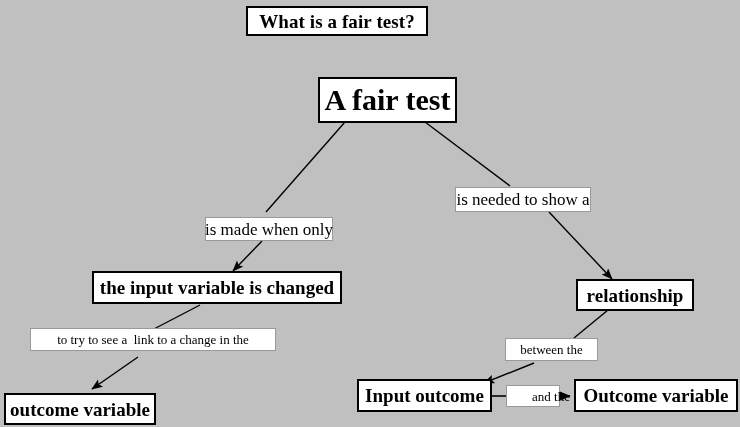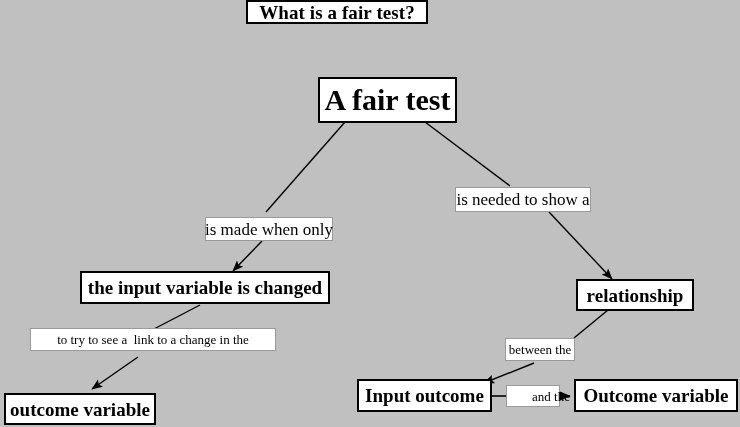--- a/index.html
+++ b/index.html
@@ -84,35 +84,35 @@
 
     <line x1="608" y1="310" x2="574" y2="338" stroke="#000000" stroke-width="1.4"></line>
 
     <line x1="534" y1="363" x2="484" y2="383" stroke="#000000" stroke-width="1.4" marker-end="url(#arrowhead)"></line>
 
     <line x1="492" y1="396" x2="506" y2="396" stroke="#000000" stroke-width="1.6"></line>
 
     <line x1="560" y1="396" x2="570" y2="396" stroke="#000000" stroke-width="1.6" marker-end="url(#arrowhead-sm)"></line>
   </svg>
 
-  <div class="node box title-box" style="left:246px; top:0; width:182px; height:24px;">What is a fair test?</div>
+  <div class="node box title-box" style="left:246px; top:6px; width:182px; height:30px;">What is a fair test?</div>
 
   <div class="node box root-box" style="left:318px; top:77px; width:139px; height:46px;">A fair test</div>
 
   <div class="node label link-label" style="left:205px; top:217px; width:128px; height:24px;">is made when only</div>
 
   <div class="node label link-label" style="left:455px; top:187px; width:136px; height:25px;">is needed to show a</div>
 
-  <div class="node box concept-box" style="left:80px; top:271px; width:250px; height:33px;text-align:center;">the input variable is changed</div>
+  <div class="node box concept-box" style="left:92px; top:271px; width:250px; height:33px;text-align:center;">the input variable is changed</div>
 
   <div class="node box concept-box" style="left:576px; top:279px; width:118px; height:32px;">relationship</div>
 
   <div class="node label small-label" style="left:10px; top:328px; width:246px; height:23px;margin-left:20px;">to try to see a  link to a change in the</div>
 
-  <div class="node label small-label" style="left:505px; top:338px; width:70px; height:23px;">between the</div>
+  <div class="node label small-label" style="left:505px; top:338px; width:93px; height:23px;">between the</div>
 
   <div class="node box concept-box" style="left:4px; top:393px; width:152px; height:32px;">outcome variable</div>
 
   <div class="node box concept-box" style="left:357px; top:379px; width:135px; height:33px;">Input outcome</div>
 
   <div class="node label small-label" style="left:506px; top:385px; width:54px; height:22px;padding-left:36px;">and the</div>
 
   <div class="node box concept-box" style="left:574px; top:379px; width:164px; height:33px;">Outcome variable</div>
 
 </div>

